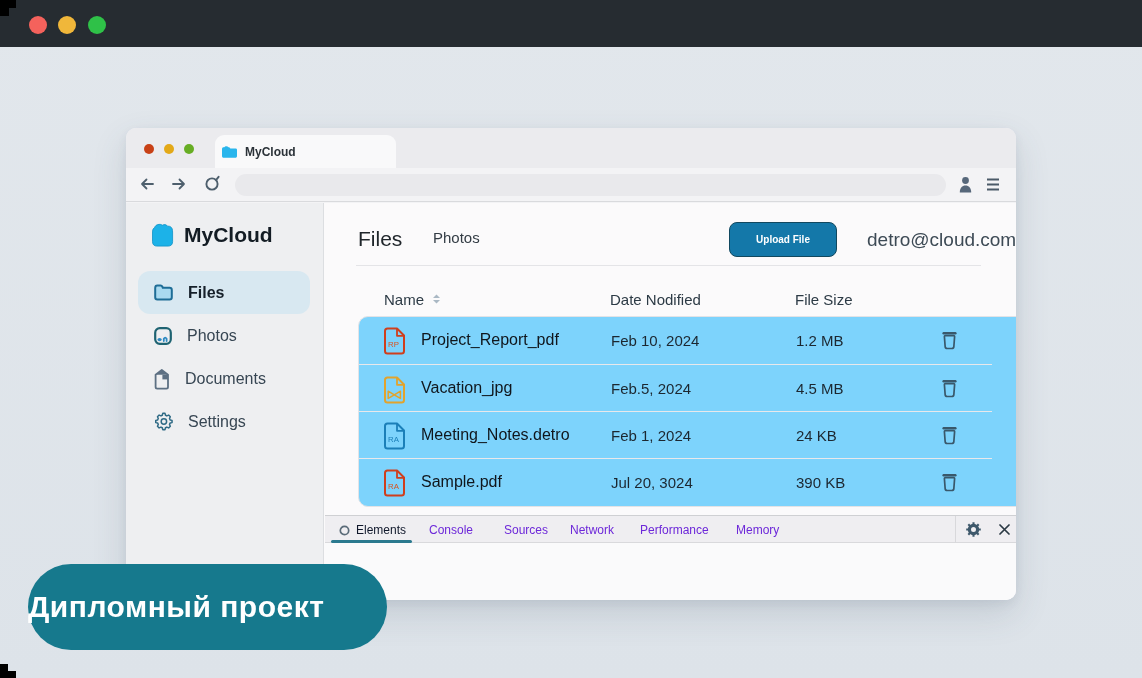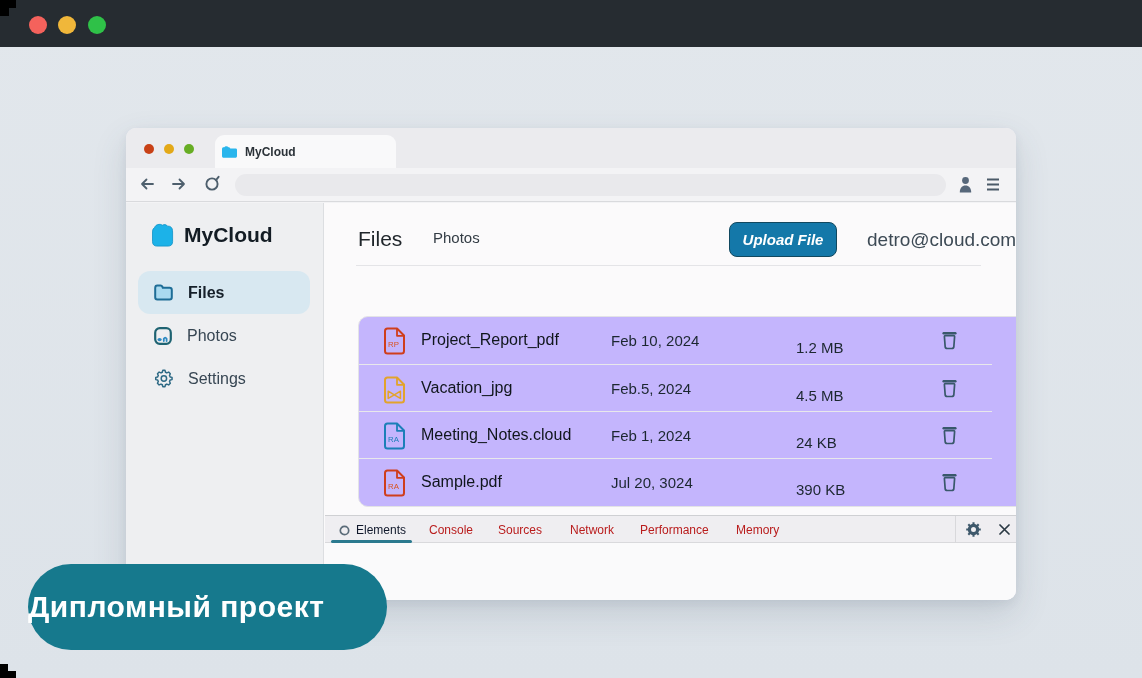--- a/index.html
+++ b/index.html
@@ -32,41 +32,41 @@
 .logo { position:absolute; left:25px; top:20px; display:flex; align-items:center; gap:10px; }
 .logo .ltext { font-size:21px; font-weight:bold; color:#131c24; }
 .nav { position:absolute; left:12px; top:68px; width:172px; }
 .navitem { height:43px; display:flex; align-items:center; padding-left:16px; gap:15px; border-radius:12px; font-size:16px; color:#374653; }
 .navitem.active { background:#d8e8f1; color:#16202a; font-weight:bold; }
 
 
 .main { position:absolute; left:199px; top:0; width:691px; height:397px; }
 .h-files { position:absolute; left:33px; top:24px; font-size:21px; color:#20262b; }
 .h-photos { position:absolute; left:108px; top:26px; font-size:15px; color:#333c44; }
-.upbtn { position:absolute; left:404px; top:19px; width:108px; height:35px; background:#1478a9; border:1.5px solid #11485f; border-radius:8px; color:#fff; font-size:15px; font-weight:bold; display:flex; align-items:center; justify-content:center;font-style:italic; }
+.upbtn { position:absolute; left:404px; top:19px; width:108px; height:35px; background:#1478a9; border:1.5px solid #11485f; border-radius:8px; color:#fff; font-size:10px; font-weight:bold; display:flex; align-items:center; justify-content:center; }
 .email { position:absolute; left:542px; top:26px; font-size:19px; color:#3d4a55; }
 .mdivider { position:absolute; left:31px; top:62px; width:625px; height:1px; background:#e4e4e7; }
 .thead { position:absolute; left:0; top:88px; width:691px; height:24px; font-size:15px; color:#2c3a45; }
 .th-name { position:absolute; left:59px; }
 .th-sort { position:absolute; left:107px; top:3px; }
 .th-date { position:absolute; left:285px; }
 .th-size { position:absolute; left:470px; }
-.card { position:absolute; left:33px; top:113px; width:669px; height:191px; background:#c4b5fd; border:1px solid #e3e3e6; border-radius:10px;text-align:right; }
+.card { position:absolute; left:33px; top:113px; width:669px; height:191px; background:#7dd3fc; border:1px solid #e3e3e6; border-radius:10px;text-align:right; }
 .row { position:absolute; left:0; width:633px; height:47px; }
 .row + .row { border-top:1px solid #e8e8eb; }
 .ricon { position:absolute; left:24px; top:10px; }
 .rname { position:absolute; left:62px; top:14px; font-size:16px; color:#10161c; }
 .rdate { position:absolute; left:252px; top:15px; font-size:15px; color:#1c2730; }
-.rsize { position:absolute; left:437px; top:22px; font-size:15px; color:#1c2730; }
+.rsize { position:absolute; left:437px; top:15px; font-size:15px; color:#1c2730; }
 .rtrash { position:absolute; left:582px; top:13px; }
 
 
 .devtools { position:absolute; left:0; top:312px; width:691px; height:85px; background:#fafafb; border-radius:0 0 10px 0; }
 .dtbar { position:absolute; left:0; top:0; width:691px; height:28px; background:#efeef1; border-top:1px solid #cfd0d3; border-bottom:1px solid #d9d9dc; }
-.dttab { position:absolute; top:7px; font-size:12px; color:#b91c1c; }
+.dttab { position:absolute; top:7px; font-size:12px; color:#6d28d9; }
 .dt-el { left:31px; color:#0f172a; }
 .dtline { position:absolute; left:6px; top:24px; width:81px; height:3px; background:#2b7a8f; border-radius:2px; }
 
 
 .pill { position:absolute; left:28px; top:564px; width:359px; height:86px; border-radius:43px; background:#16798d; display:flex; align-items:center; justify-content:flex-start; }
 .pill span { color:#fff; font-size:30px; font-weight:bold; letter-spacing:.5px; }
 </style></head>
 <body>
 <div class="topbar"></div>
 <div class="dot d1"></div>
@@ -126,34 +126,51 @@
         </div>
         <div class="navitem">
           <svg width="18" height="18" viewBox="0 0 18 18">
               <rect x="1.2" y="1.2" width="15.6" height="15.6" rx="4.5" stroke="#1e6372" stroke-width="2.2" fill="none"></rect>
               <ellipse cx="5.6" cy="12.6" rx="2.1" ry="1.6" fill="#2e8ac2"></ellipse>
               <path d="M9.8 14 L9.8 11.8 Q11.2 9.6 12.6 11.8 L12.6 14" stroke="#2e8ac2" stroke-width="1.8" fill="none" stroke-linecap="round"></path>
             </svg>
           <span>Photos</span>
         </div>
         <div class="navitem">
+          <svg width="16" height="22" viewBox="0 0 16 22">
+              <path d="M1.6 6.6 L7.8 2 L14 6.6 L14 19 Q14 20.6 12.4 20.6 L3.2 20.6 Q1.6 20.6 1.6 19 Z" stroke="#5d7083" stroke-width="1.8" fill="none" stroke-linejoin="round"></path>
+              <path d="M1.6 6.8 L7.8 2.2 L14 6.8 Z" fill="#5d7083"></path>
+              <rect x="8.4" y="6.8" width="5.6" height="4.6" fill="#5d7083"></rect>
+            </svg>
+          <span>Documents</span>
+        </div>
+        <div class="navitem">
           <svg width="19" height="19" viewBox="0 0 24 24">
               <path fill="none" stroke="#2e6a85" stroke-width="1.9" stroke-linejoin="round" d="M13.9 3.2 L14.5 5.6 Q15.4 5.9 16.2 6.4 L18.5 5.4 L20.6 7.5 L19.6 9.8 Q20.1 10.6 20.4 11.5 L22.8 12.1 L22.8 14.9 L20.4 15.5 Q20.1 16.4 19.6 17.2 L20.6 19.5 L18.5 21.6 L16.2 20.6 Q15.4 21.1 14.5 21.4 L13.9 23.8 L11.1 23.8 L10.5 21.4 Q9.6 21.1 8.8 20.6 L6.5 21.6 L4.4 19.5 L5.4 17.2 Q4.9 16.4 4.6 15.5 L2.2 14.9 L2.2 12.1 L4.6 11.5 Q4.9 10.6 5.4 9.8 L4.4 7.5 L6.5 5.4 L8.8 6.4 Q9.6 5.9 10.5 5.6 L11.1 3.2 Z" transform="translate(0,-1.5)"></path>
               <circle cx="12.5" cy="12" r="3.4" fill="none" stroke="#2e6a85" stroke-width="1.9"></circle>
             </svg>
           <span>Settings</span>
         </div>
       </div>
     </div>
     <div class="main">
       <div class="h-files">Files</div>
       <div class="h-photos">Photos</div>
       <div class="upbtn">Upload File</div>
       <div class="email">detro@cloud.com</div>
       <div class="mdivider"></div>
+      <div class="thead">
+        <span class="th-name">Name</span>
+        <svg class="th-sort" width="9" height="10" viewBox="0 0 9 10">
+            <path d="M4.5 0.5 L8 4 L1 4 Z" fill="#aab8c4"></path>
+            <path d="M4.5 9.5 L1 6 L8 6 Z" fill="#aab8c4"></path>
+          </svg>
+        <span class="th-date">Date Nodified</span>
+        <span class="th-size">File Size</span>
+      </div>
       <div class="card">
         <div class="row" style="top:0">
           <svg class="ricon" width="23" height="28" viewBox="0 0 23 28">
               <path d="M2 4 C2 2.4 2.9 1.5 4.5 1.5 L14 1.5 L21 8.5 L21 24 C21 25.6 20.1 26.5 18.5 26.5 L4.5 26.5 C2.9 26.5 2 25.6 2 24 Z" stroke="#cf3e1c" stroke-width="2" fill="none" stroke-linejoin="round"></path>
               <path d="M14 2 L14 8.8 L20.6 8.8" stroke="#cf3e1c" stroke-width="1.8" fill="none" stroke-linejoin="round"></path>
               <text x="5" y="20" font-size="7.8" fill="#d9531f" font-family="Liberation Sans">RP</text>
             </svg>
           <span class="rname">Project_Report_pdf</span>
             <span class="rdate">Feb 10, 2024</span>
             <span class="rsize">1.2 MB</span>
@@ -175,21 +192,21 @@
               <rect x="1.5" y="2" width="15" height="2.6" rx="1.3" fill="#39586b"></rect>
               <path d="M3.6 7 C3.5 6.2 4 5.8 4.7 5.8 L13.3 5.8 C14 5.8 14.5 6.2 14.4 7 L13.6 17.5 C13.5 18.8 12.7 19.5 11.4 19.5 L6.6 19.5 C5.3 19.5 4.5 18.8 4.4 17.5 Z" stroke="#39586b" stroke-width="1.8" fill="none"></path>
             </svg>
         </div>
         <div class="row" style="top:94px">
           <svg class="ricon" width="23" height="28" viewBox="0 0 23 28">
               <path d="M2 4 C2 2.4 2.9 1.5 4.5 1.5 L14 1.5 L21 8.5 L21 24 C21 25.6 20.1 26.5 18.5 26.5 L4.5 26.5 C2.9 26.5 2 25.6 2 24 Z" stroke="#1b7fb8" stroke-width="2" fill="none" stroke-linejoin="round"></path>
               <path d="M14 2 L14 8.8 L20.6 8.8" stroke="#1b7fb8" stroke-width="1.8" fill="none" stroke-linejoin="round"></path>
               <text x="5" y="20" font-size="7.8" fill="#1b7fb8" font-family="Liberation Sans">RA</text>
             </svg>
-          <span class="rname">Meeting_Notes.cloud</span>
+          <span class="rname">Meeting_Notes.detro</span>
             <span class="rdate">Feb 1, 2024</span>
             <span class="rsize">24 KB</span>
           <svg class="rtrash" width="17" height="20" viewBox="0 0 18 21">
               <rect x="1.5" y="2" width="15" height="2.6" rx="1.3" fill="#39586b"></rect>
               <path d="M3.6 7 C3.5 6.2 4 5.8 4.7 5.8 L13.3 5.8 C14 5.8 14.5 6.2 14.4 7 L13.6 17.5 C13.5 18.8 12.7 19.5 11.4 19.5 L6.6 19.5 C5.3 19.5 4.5 18.8 4.4 17.5 Z" stroke="#39586b" stroke-width="1.8" fill="none"></path>
             </svg>
         </div>
         <div class="row" style="top:141px">
           <svg class="ricon" width="23" height="28" viewBox="0 0 23 28">
               <path d="M2 4 C2 2.4 2.9 1.5 4.5 1.5 L14 1.5 L21 8.5 L21 24 C21 25.6 20.1 26.5 18.5 26.5 L4.5 26.5 C2.9 26.5 2 25.6 2 24 Z" stroke="#cf3e1c" stroke-width="2" fill="none" stroke-linejoin="round"></path>
@@ -205,21 +222,21 @@
             </svg>
         </div>
       </div>
       <div class="devtools">
         <div class="dtbar">
           <svg style="position:absolute;left:14px;top:9px" width="11" height="11" viewBox="0 0 11 11">
               <circle cx="5.5" cy="5.5" r="4.2" stroke="#5a6b78" stroke-width="1.7" fill="none"></circle>
             </svg>
           <span class="dttab dt-el">Elements</span>
           <span class="dttab" style="left:104px">Console</span>
-          <span class="dttab" style="left:173px">Sources</span>
+          <span class="dttab" style="left:179px">Sources</span>
           <span class="dttab" style="left:245px">Network</span>
           <span class="dttab" style="left:315px">Performance</span>
           <span class="dttab" style="left:411px">Memory</span>
           <div class="dtline"></div>
             <div style="position:absolute;left:630px;top:0;width:1px;height:27px;background:#d8d8db"></div>
           <svg style="position:absolute;left:640px;top:5px" width="17" height="17" viewBox="0 0 17 17">
               <g stroke="#3e586b">
                 <circle cx="8.5" cy="8.5" r="4.1" fill="none" stroke-width="3.2"></circle>
                 <g stroke-width="2.1">
                   <path d="M8.5 1.2 L8.5 3.4"></path>

